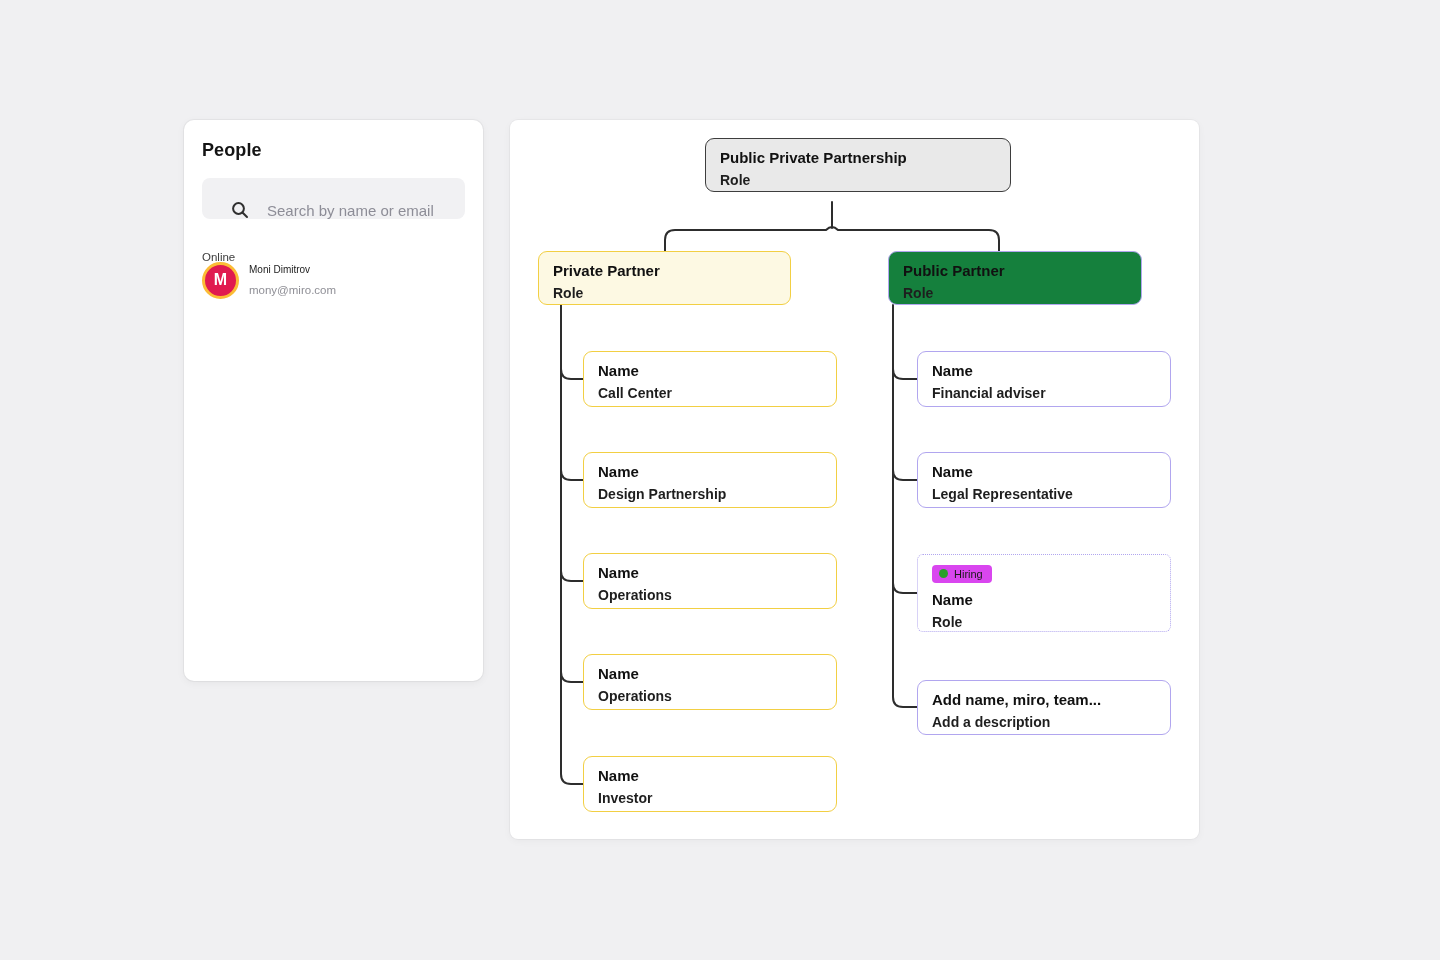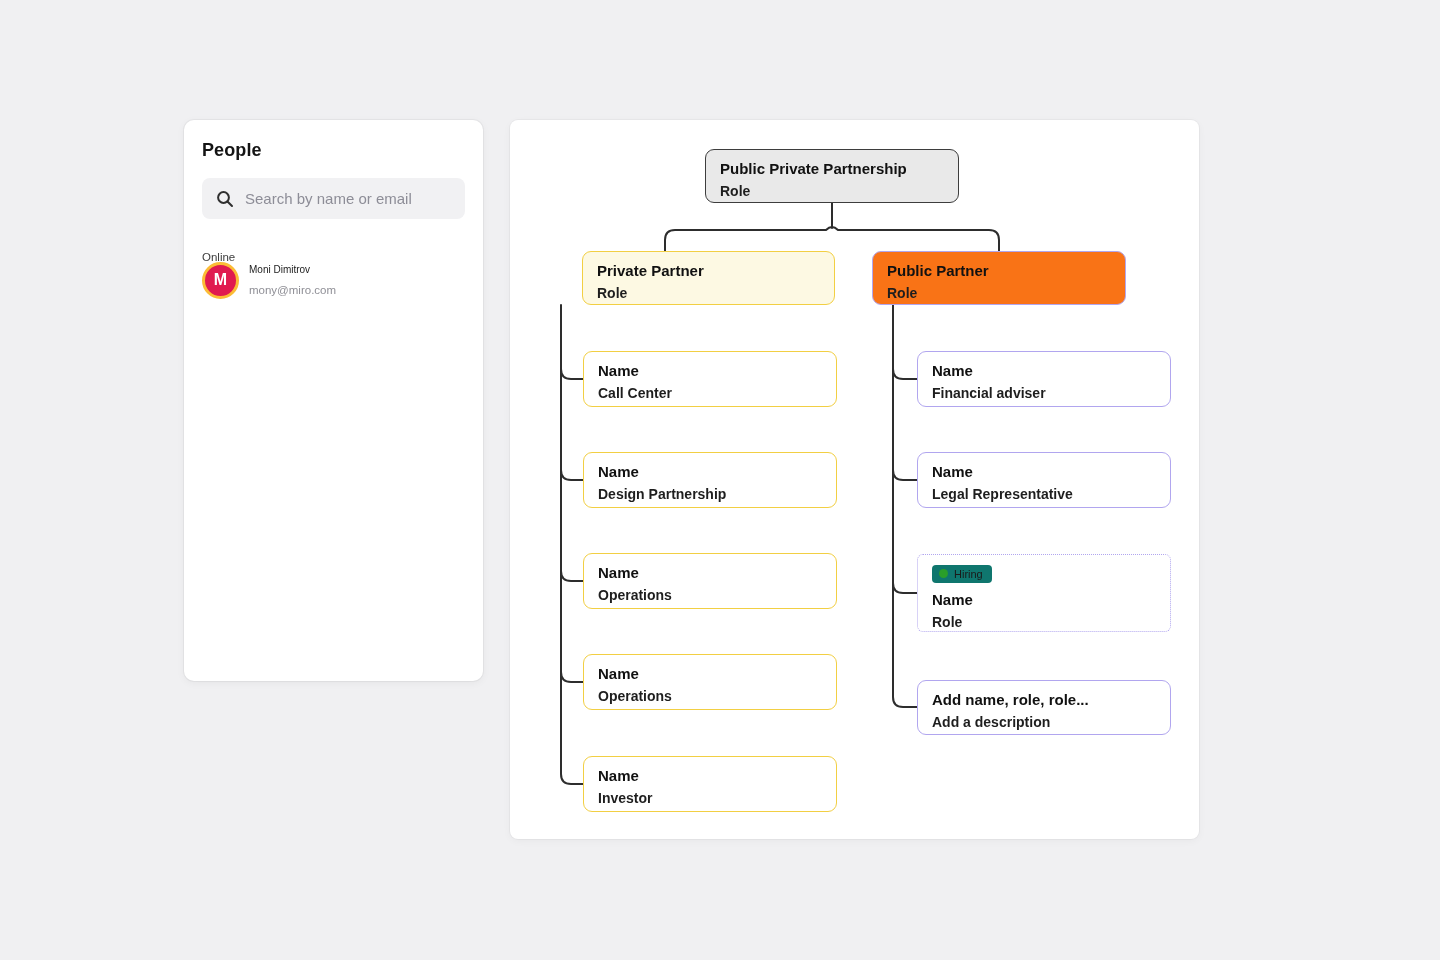--- a/index.html
+++ b/index.html
@@ -18,21 +18,21 @@
     background:#ffffff; border-radius:10px;
     box-shadow:0 0 0 1px rgba(0,0,0,0.04), 0 2px 8px rgba(0,0,0,0.05);
   }
   .people-title {
     position:absolute; left:18px; top:20px;
     font-size:18px; font-weight:700; color:#141414; letter-spacing:.1px;
   }
   .search-box {
     position:absolute; left:18px; top:58px; width:263px; height:41px;
     background:#f1f1f3; border-radius:8px;
-    display:flex; align-items:center; gap:11px; padding:0 14px;
+    display:flex; align-items:flex-end; gap:18px; padding:0 29px;
     cursor:text;
   }
   .search-box svg { flex:0 0 auto; }
   .search-placeholder { font-size:15px; color:#8d8d97; }
   .online-label {
     position:absolute; left:18px; top:131px;
     font-size:11.5px; font-weight:400; color:#3d3d3d;
   }
   .user-row {
     position:absolute; left:18px; top:140px; width:263px; height:40px;
@@ -56,29 +56,29 @@
   .connectors { position:absolute; left:0; top:0; }
 
   .node {
     position:absolute; background:#ffffff;
     border-radius:9px; padding:9px 14px; cursor:pointer;
   }
   .node-title { font-size:15px; font-weight:700; color:#111111; line-height:1.35; }
   .node-subtitle { font-size:14px; font-weight:700; color:#1e1e1e; margin-top:3px; line-height:1.3; }
 
   .v-gray   { background:#e9e9e9; border:1.8px solid #3d3d3d; }
-  .v-yellow-parent { background:#fdf9e3; border:1.8px solid #f2cf43;margin-left:44px; }
+  .v-yellow-parent { background:#fdf9e3; border:1.8px solid #f2cf43; }
   .v-yellow { background:#ffffff; border:1.8px solid #f2cf43; }
-  .v-purple-parent { background:#f97316; border:1.8px solid #b1a6ef; }
+  .v-purple-parent { background:#15803d; border:1.8px solid #b1a6ef;margin-left:16px; }
   .v-purple { background:#ffffff; border:1.8px solid #b1a6ef; }
   .v-dotted { background:#ffffff; border:1.6px dotted #b1a6ef; border-radius:6px; }
 
   .badge {
     display:inline-flex; align-items:center; gap:6px;
-    background:#0f766e; border-radius:4px; padding:3px 9px 3px 7px;
+    background:#d946ef; border-radius:4px; padding:3px 9px 3px 7px;
     font-size:11px; color:#1a1a1a; margin-bottom:7px;
   }
   .badge-dot { width:9px; height:9px; border-radius:50%; background:#2a9e2a; }
 </style>
 </head>
 <body>
 
 <div class="people-panel">
   <div class="people-title">People</div>
 
@@ -120,21 +120,21 @@
       <path d="M51,552 Q51,562 61,562 L73,562"></path>
 
       <path d="M383,185 L383,577 Q383,587 393,587 L407,587"></path>
 
       <path d="M383,249 Q383,259 393,259 L407,259"></path>
       <path d="M383,350 Q383,360 393,360 L407,360"></path>
       <path d="M383,463 Q383,473 393,473 L407,473"></path>
     </g>
   </svg>
 
-  <div class="node v-gray" style="left:195px; top:29px; width:254px; height:54px;">
+  <div class="node v-gray" style="left:195px; top:18px; width:306px; height:54px;">
     <div class="node-title">Public Private Partnership</div>
     <div class="node-subtitle">Role</div>
   </div>
 
   <div class="node v-yellow-parent" style="left:28px; top:131px; width:253px; height:54px;">
     <div class="node-title">Private Partner</div>
     <div class="node-subtitle">Role</div>
   </div>
 
   <div class="node v-purple-parent" style="left:362px; top:131px; width:254px; height:54px;">
@@ -180,17 +180,17 @@
   <div class="node v-dotted" style="left:407px; top:434px; width:254px; height:78px;">
     <div class="badge">
       <span class="badge-dot"></span>
       <span>Hiring</span>
     </div>
     <div class="node-title">Name</div>
     <div class="node-subtitle">Role</div>
   </div>
 
   <div class="node v-purple" style="left:407px; top:560px; width:254px; height:55px;">
-    <div class="node-title">Add name, role, role...</div>
+    <div class="node-title">Add name, miro, team...</div>
     <div class="node-subtitle">Add a description</div>
   </div>
 
 </div>
 
 </body></html>

